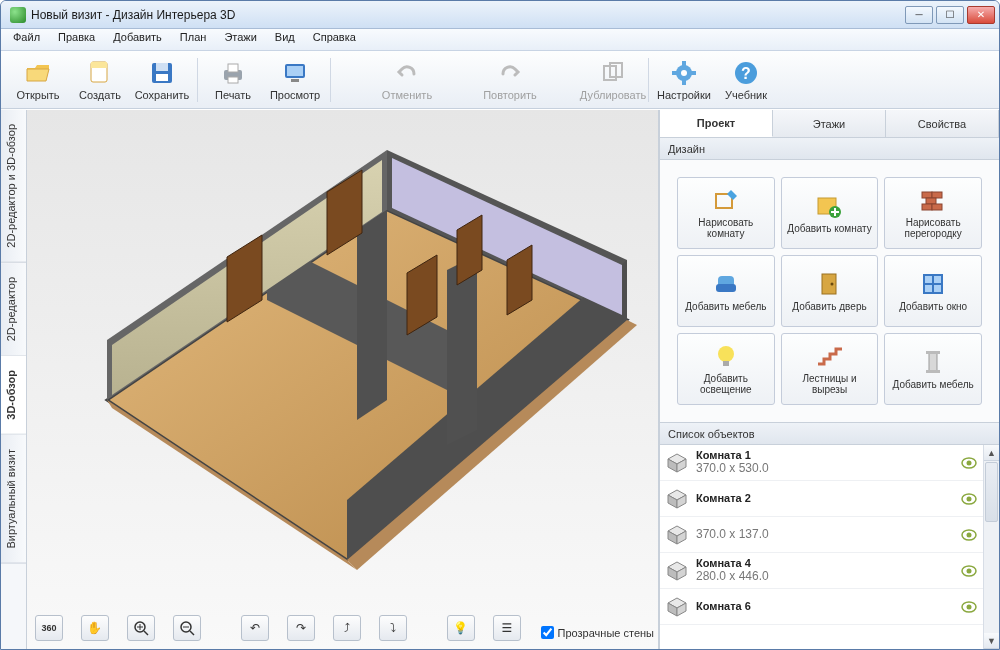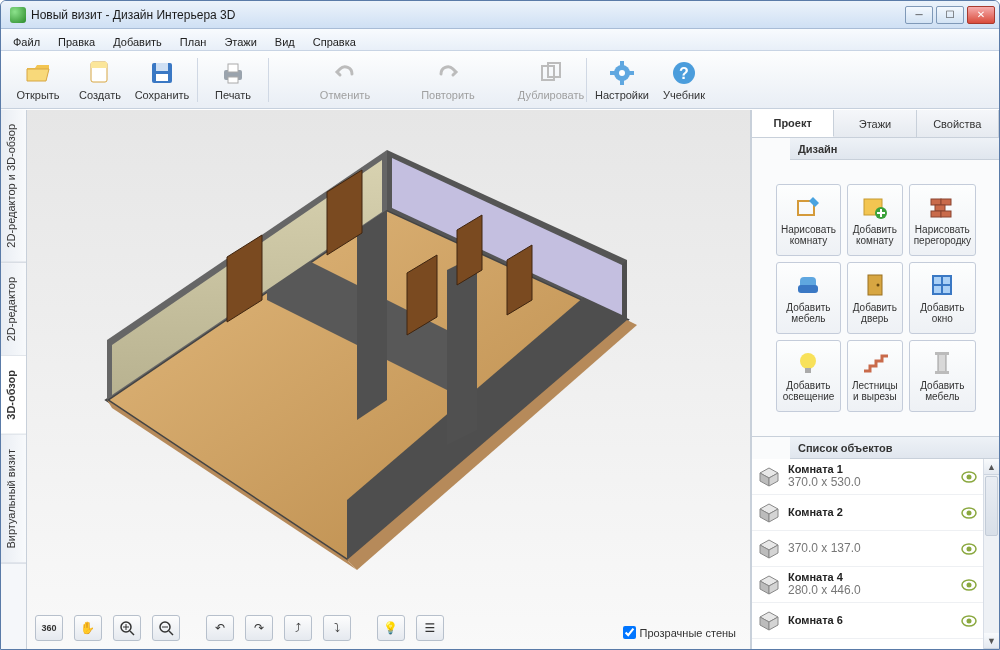--- a/index.html
+++ b/index.html
@@ -8,52 +8,52 @@
 
 .window { border: 1px solid #5a7ba8; width: 1000px; height: 650px; display: flex; flex-direction: column; background: #f0f0f0; border-radius: 6px 6px 0 0; overflow: hidden;}
 .titlebar { height: 28px; background: linear-gradient(#ecf3fb,#cfe0f4); display: flex; align-items: center; padding: 0 4px; border-bottom: 1px solid #a8bcd6; }
 .titlebar .app-icon { width:16px; height:16px; margin:0 5px; background: radial-gradient(circle at 30% 30%, #8ce28c,#2a8a2a); border-radius:3px;}
 .titlebar .title { flex:1; color:#1a1a1a; font-size:12px;}
 .winbtns { display:flex; gap:3px;}
 .winbtn { width:28px; height:18px; border:1px solid #7f99b8; background:linear-gradient(#f3f8fe,#d3e3f4); border-radius:2px; display:flex; align-items:center; justify-content:center; font-size:10px; color:#333;}
 .winbtn.close { background:linear-gradient(#f6adad,#d94b3b); color:#fff; border-color:#a83a2e;}
 
 
-.menubar { height:22px; background:linear-gradient(#f8fbfe,#e8eff8); border-bottom:1px solid #c8d4e4; display:flex; align-items:flex-end; padding:0 4px; gap:2px;}
+.menubar { height:22px; background:linear-gradient(#f8fbfe,#e8eff8); border-bottom:1px solid #c8d4e4; display:flex; align-items:flex-start; padding:0 4px; gap:2px;}
 .menubar span { padding:2px 8px; color:#222; cursor:default;}
 
 
 .toolbar { height:58px; background:linear-gradient(#fdfefe,#e9eef5); border-bottom:1px solid #c6d0dd; display:flex; align-items:center; padding:0 6px; gap:0;}
 .tbtn { width:62px; height:52px; display:flex; flex-direction:column; align-items:center; justify-content:center; gap:2px; color:#333; border-radius:3px;}
 .tbtn.disabled { color:#a0a0a0;margin-left:41px;}
 .tbtn .ticon { width:28px; height:28px; display:flex; align-items:center; justify-content:center;}
 .tsep { width:1px; height:44px; background:#d0d8e4; margin:0 4px;}
 
 
 .main { flex:1; display:flex; border-top:1px solid #fff;}
 .vtabs { width:26px; background:#f5f7fa; border-right:1px solid #c8d0da; display:flex; flex-direction:column;}
 .vtab { flex:0 0 auto; writing-mode:vertical-rl; transform:rotate(180deg); padding:14px 4px; text-align:center; font-size:11px; color:#333; border-top:1px solid #c8d0da; background:linear-gradient(90deg,#f8fafc,#e9edf3);}
 .vtab.active { background:#fff; font-weight:bold;}
 .viewport { flex:1; position:relative; background:linear-gradient(#e6e6e6,#f9f9f9); overflow:hidden; border-right:1px solid #c8d0da;}
 .floor3d { position:absolute; left:50px; top:30px; width:560px; height:460px; }
 
 
 .floor3d svg { width:100%; height:100%;}
 
-.viewtoolbar { position:absolute; left:8px; bottom:8px; display:flex; gap:11px; align-items:center; background:transparent;}
+.viewtoolbar { position:absolute; left:8px; bottom:8px; display:flex; gap:18px; align-items:center; background:transparent;}
 .vtbtn { width:28px; height:26px; background:linear-gradient(#fdfdfd,#e5e9ef); border:1px solid #b7c0cc; border-radius:3px; display:flex; align-items:center; justify-content:center; font-size:12px; color:#333;}
-.transparent-walls { position:absolute; right:14px; bottom:10px; display:flex; align-items:flex-end; gap:4px; font-size:11px; color:#333;}
-
-
-.rpanel { width:248px; background:#fafbfc; display:flex; flex-direction:column; border-left:1px solid #c8d0da;}
+.transparent-walls { position:absolute; right:4px; bottom:10px; display:flex; align-items:flex-end; gap:4px; font-size:11px; color:#333;}
+
+
+.rpanel { width:340px; background:#fafbfc; display:flex; flex-direction:column; border-left:1px solid #c8d0da;}
 .rtabs { height:28px; display:flex; border-bottom:1px solid #c8d0da;}
 .rtab { flex:1; display:flex; align-items:center; justify-content:center; background:linear-gradient(#f5f7fa,#e6eaf0); border-right:1px solid #c8d0da; font-size:11px; color:#333;}
 .rtab.active { background:#fff; border-bottom:1px solid #fff; font-weight:600;}
-.section-hdr { height:22px; background:linear-gradient(#eef2f7,#e0e6ee); border-bottom:1px solid #c8d0da; display:flex; align-items:center; padding:0 8px; font-weight:700; color:#333;margin-left:38px;}
-.dgrid { padding:24px; display:grid; grid-template-columns:repeat(3,1fr); gap:6px; border-bottom:1px solid #c8d0da;}
+.section-hdr { height:22px; background:linear-gradient(#eef2f7,#e0e6ee); border-bottom:1px solid #c8d0da; display:flex; align-items:center; padding:0 8px; font-weight:400; color:#333;}
+.dgrid { padding:17px; display:grid; grid-template-columns:repeat(3,1fr); gap:6px; border-bottom:1px solid #c8d0da;}
 .dbtn { height:72px; background:linear-gradient(#fdfefe,#eef1f5); border:1px solid #c4ccda; border-radius:3px; display:flex; flex-direction:column; align-items:center; justify-content:center; gap:4px; font-size:10px; text-align:center; padding:4px; color:#333;}
 .dbtn .dicon { width:28px; height:26px; display:flex; align-items:center; justify-content:center;}
 
 .objlist { flex:1; overflow-y:auto; background:#fff;}
 .objrow { height:36px; display:flex; align-items:center; padding:0 6px; gap:8px; border-bottom:1px solid #eef0f3;}
 .objrow .cube { width:22px; height:22px;}
 .objrow .meta { flex:1; display:flex; flex-direction:column; line-height:1.15;}
 .objrow .name { font-weight:600; color:#222;}
 .objrow .dim { color:#777; font-size:12px;}
 .objrow .eye { width:16px; height:12px; color:#8aa83f;}
@@ -124,20 +124,30 @@
     <div class="tsep"></div>
     <div class="tbtn">
       <div class="ticon">
           <svg width="26" height="26">
             <rect x="4" y="10" width="18" height="10" rx="2" fill="#9aa3ad"></rect>
             <rect x="8" y="4" width="10" height="8" fill="#fff" stroke="#aaa"></rect>
             <rect x="8" y="17" width="10" height="6" fill="#fff" stroke="#aaa"></rect>
           </svg>
         </div>
       <span>Печать</span>
+    </div>
+    <div class="tbtn">
+      <div class="ticon">
+          <svg width="26" height="26">
+            <rect x="3" y="4" width="20" height="14" rx="2" fill="#3a78c4"></rect>
+            <rect x="5" y="6" width="16" height="10" fill="#aad0f6"></rect>
+            <rect x="9" y="19" width="8" height="3" fill="#888"></rect>
+          </svg>
+        </div>
+      <span>Просмотр</span>
     </div>
     <div class="tsep"></div>
     <div class="tbtn disabled">
       <div class="ticon">
           <svg width="26" height="26">
             <path d="M20 14a7 7 0 0 0-12-5l-3 3 3 3" fill="none" stroke="#bcbcbc" stroke-width="3" stroke-linecap="round"></path>
           </svg>
         </div>
       <span>Отменить</span>
     </div>

